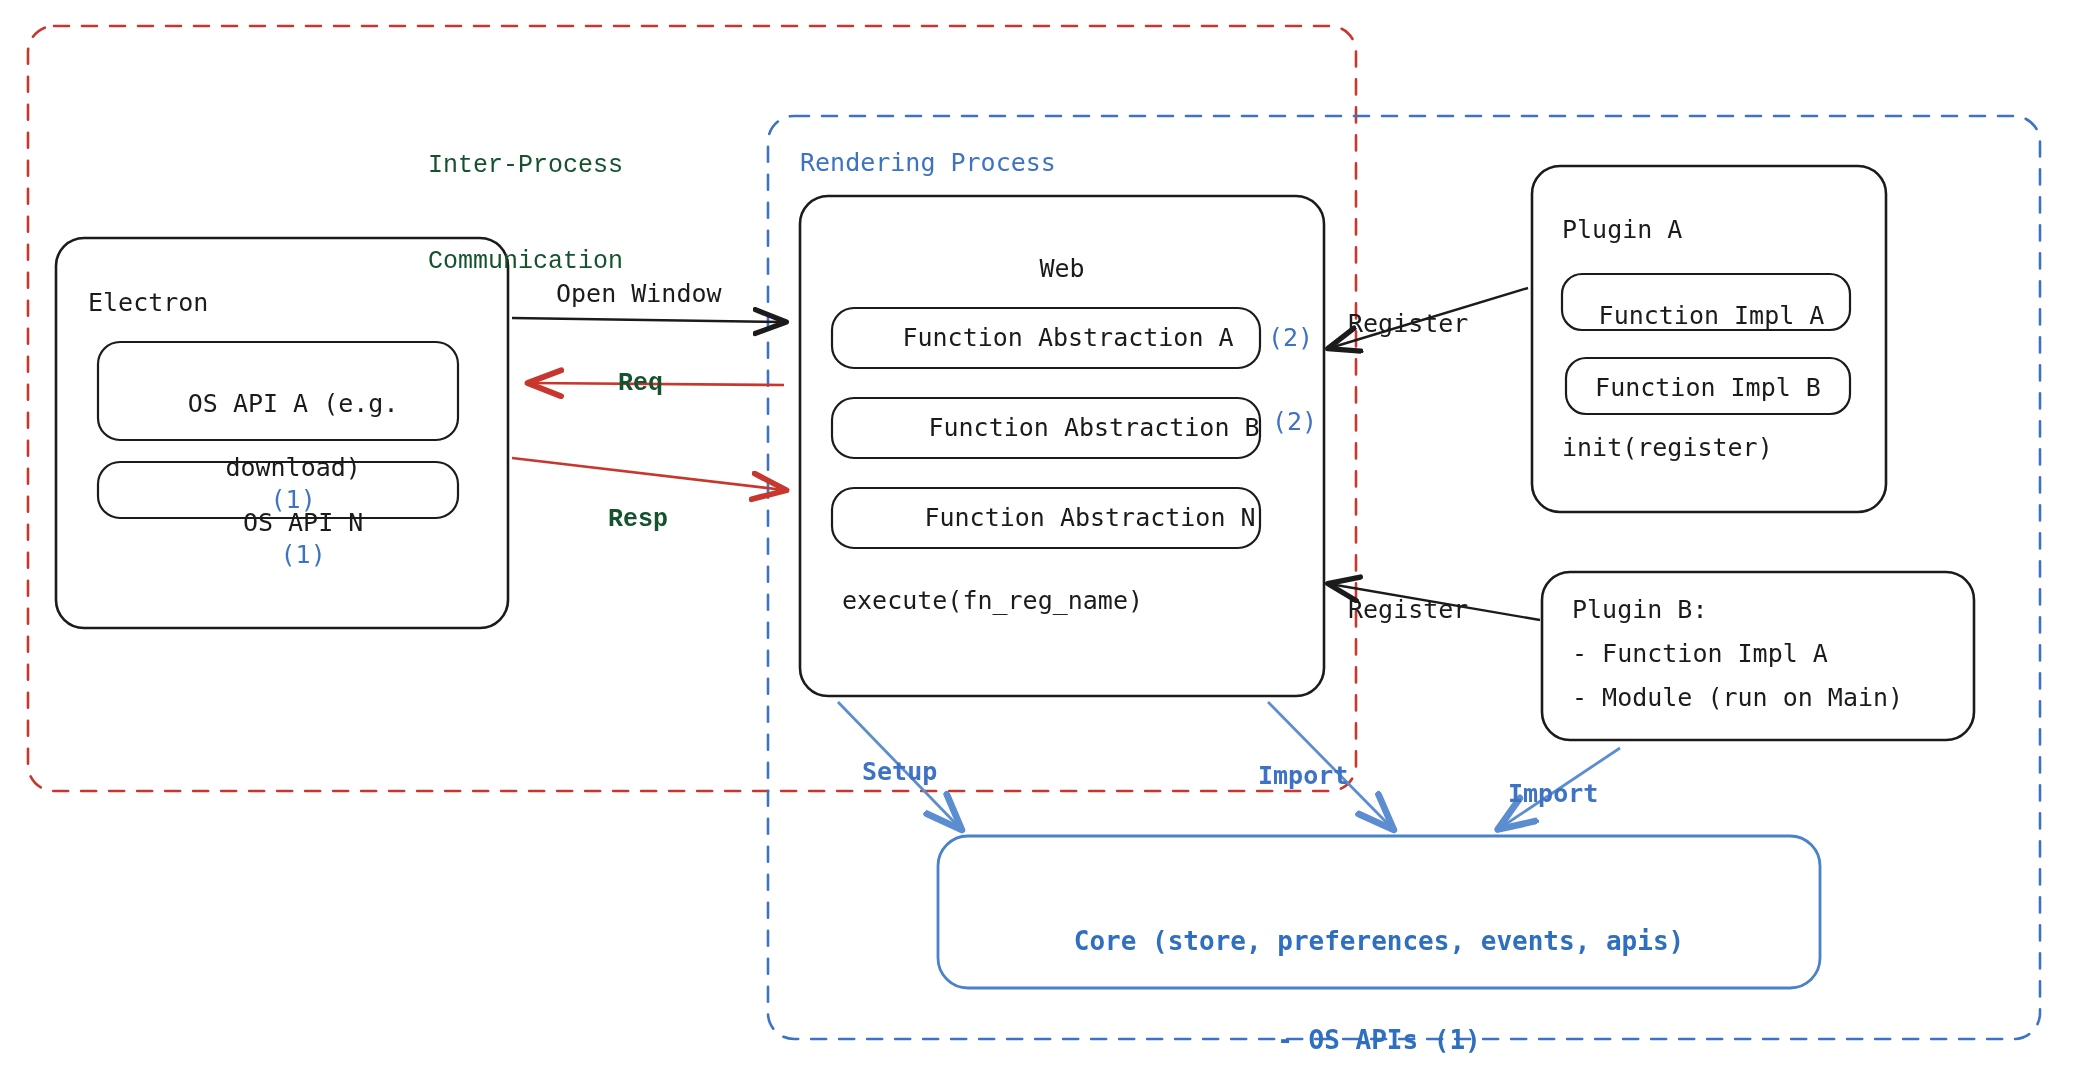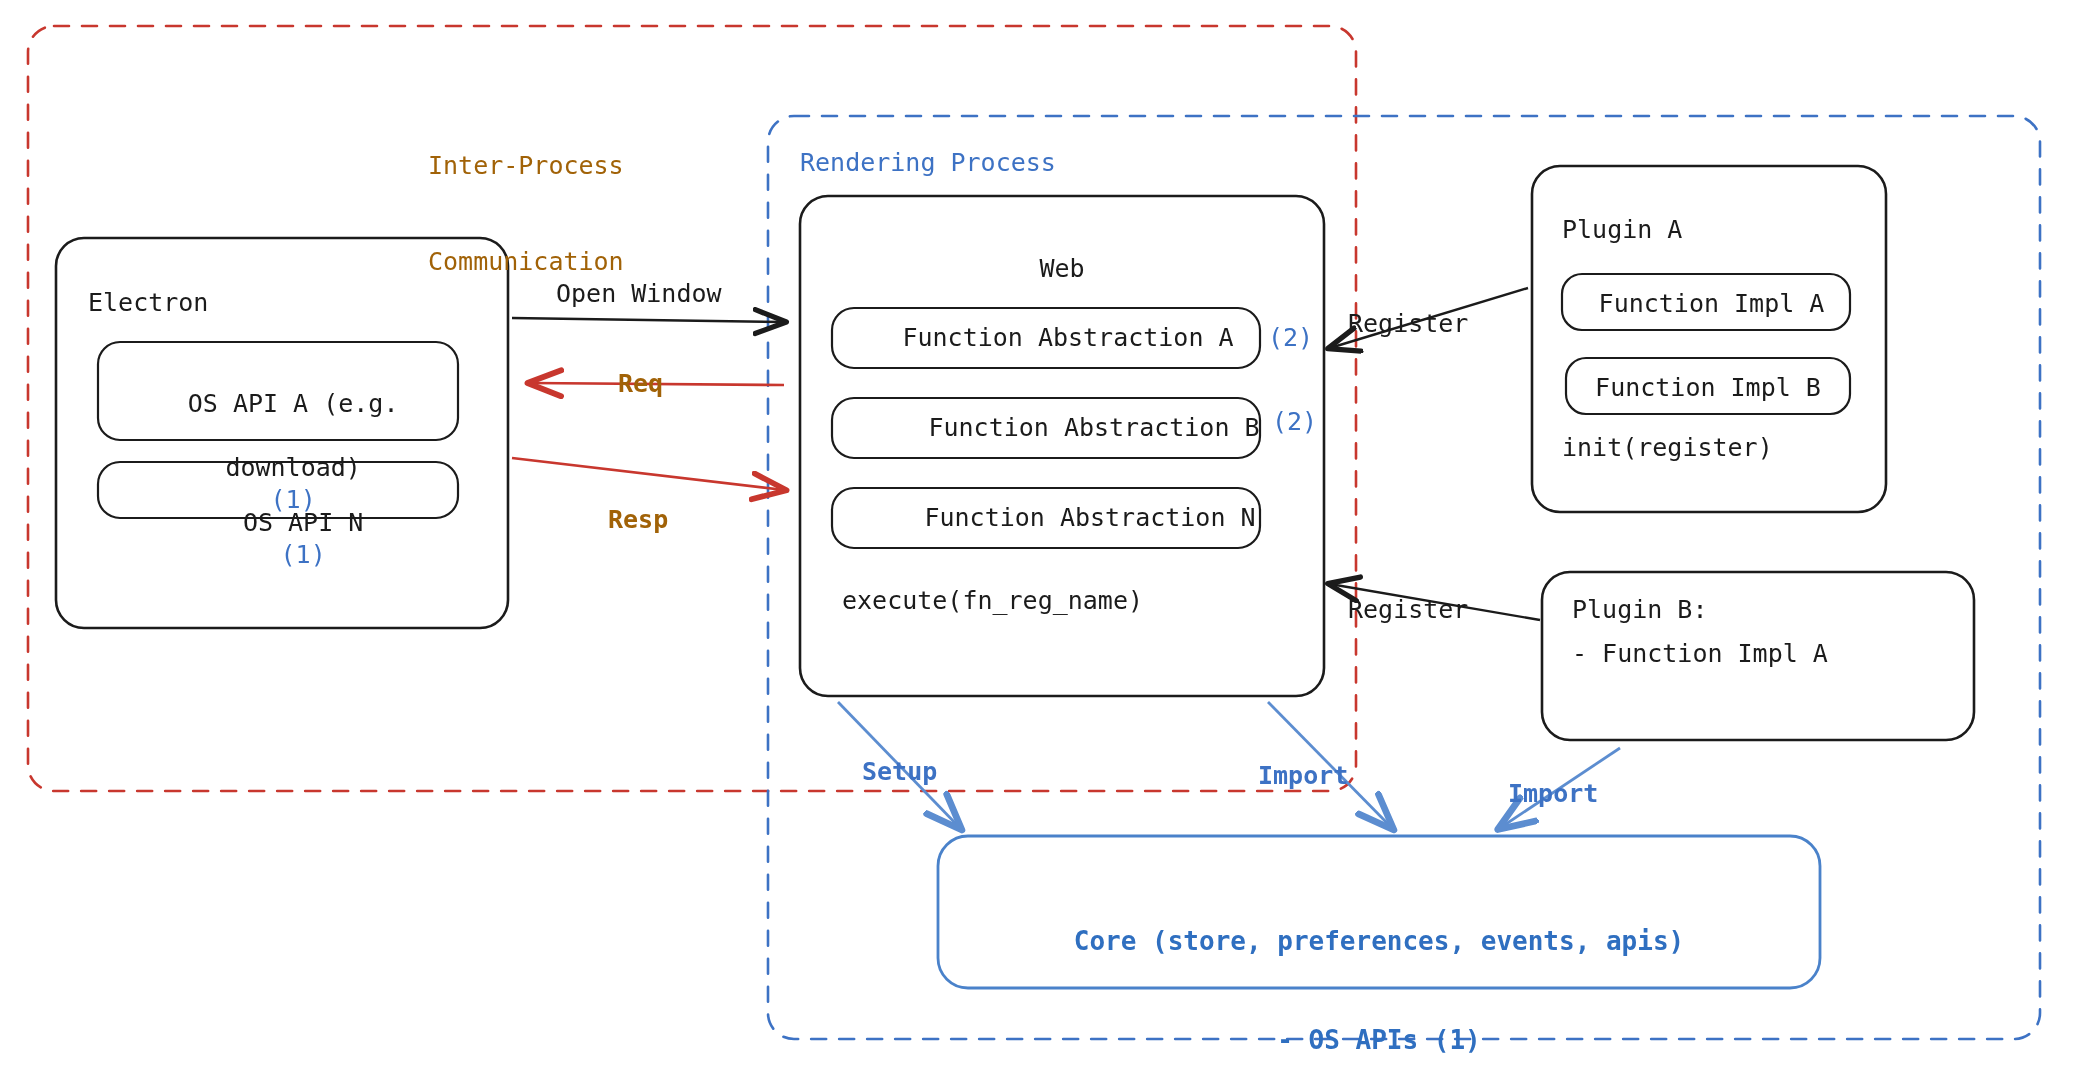--- a/index.html
+++ b/index.html
@@ -21,21 +21,21 @@
     width: 2074px;
     height: 1066px;
   }
   .lbl {
     position: absolute;
     font-family: "DejaVu Sans Mono", monospace;
     white-space: pre;
     line-height: 1.28;
   }
   .t-black { color: #1b1b1b; }
-  .t-red   { color: #a16207; }
+  .t-red   { color: #14532d; font-family: Liberation Mono, monospace; }
   .t-blue  { color: #3d72c4; }
   .fs-section { font-size: 25px; }
   .fs-box     { font-size: 25px; }
   .fs-arrow   { font-size: 25px; }
   .fs-core    { font-size: 26px; font-weight: bold; }
   .center { text-align: center; }
   .bold { font-weight: bold; }
 </style>
 </head>
 <body>
@@ -149,26 +149,27 @@
   <div class="lbl t-blue fs-box" style="left:1268px; top:322px;">(2)</div>
 
   <div class="lbl t-black fs-box center" style="left:832px; top:412px; width:428px;padding-left:48px;">Function Abstraction B</div>
   <div class="lbl t-blue fs-box" style="left:1272px; top:406px;">(2)</div>
 
   <div class="lbl t-black fs-box center" style="left:832px; top:502px; width:516px;">Function Abstraction N</div>
 
   <div class="lbl t-black fs-box" style="left:842px; top:585px;">execute(fn_reg_name)</div>
 
   <div class="lbl t-black fs-box" style="left:1562px; top:214px;">Plugin A</div>
-  <div class="lbl t-black fs-box center" style="left:1562px; top:288px; width:267px;padding-left:16px;">Function Impl A</div>
+  <div class="lbl t-black fs-box center" style="left:1562px; top:300px; width:267px;padding-left:16px;">Function Impl A</div>
   <div class="lbl t-black fs-box center" style="left:1566px; top:372px; width:284px;">Function Impl B</div>
   <div class="lbl t-black fs-box" style="left:1562px; top:432px;">init(register)</div>
 
   <div class="lbl t-black fs-box" style="left:1572px; top:594px;">Plugin B:</div>
   <div class="lbl t-black fs-box" style="left:1572px; top:638px;">- Function Impl A</div>
+  <div class="lbl t-black fs-box" style="left:1572px; top:682px;">- Module (run on Main)</div>
 
   <div class="lbl t-blue fs-core center" style="left:938px; top:858px; width:882px; color:#2f6fc0;">
     <div>Core (store, preferences, events, apis)</div>
     <div>- OS APIs (1)</div>
     
   </div>
 
   <div class="lbl t-black fs-arrow" style="left:556px; top:278px;">Open Window</div>
   <div class="lbl t-red fs-arrow bold" style="left:618px; top:368px;text-align:right;">Req</div>
   <div class="lbl t-red fs-arrow bold" style="left:608px; top:465px;margin-top:39px;">Resp</div>

